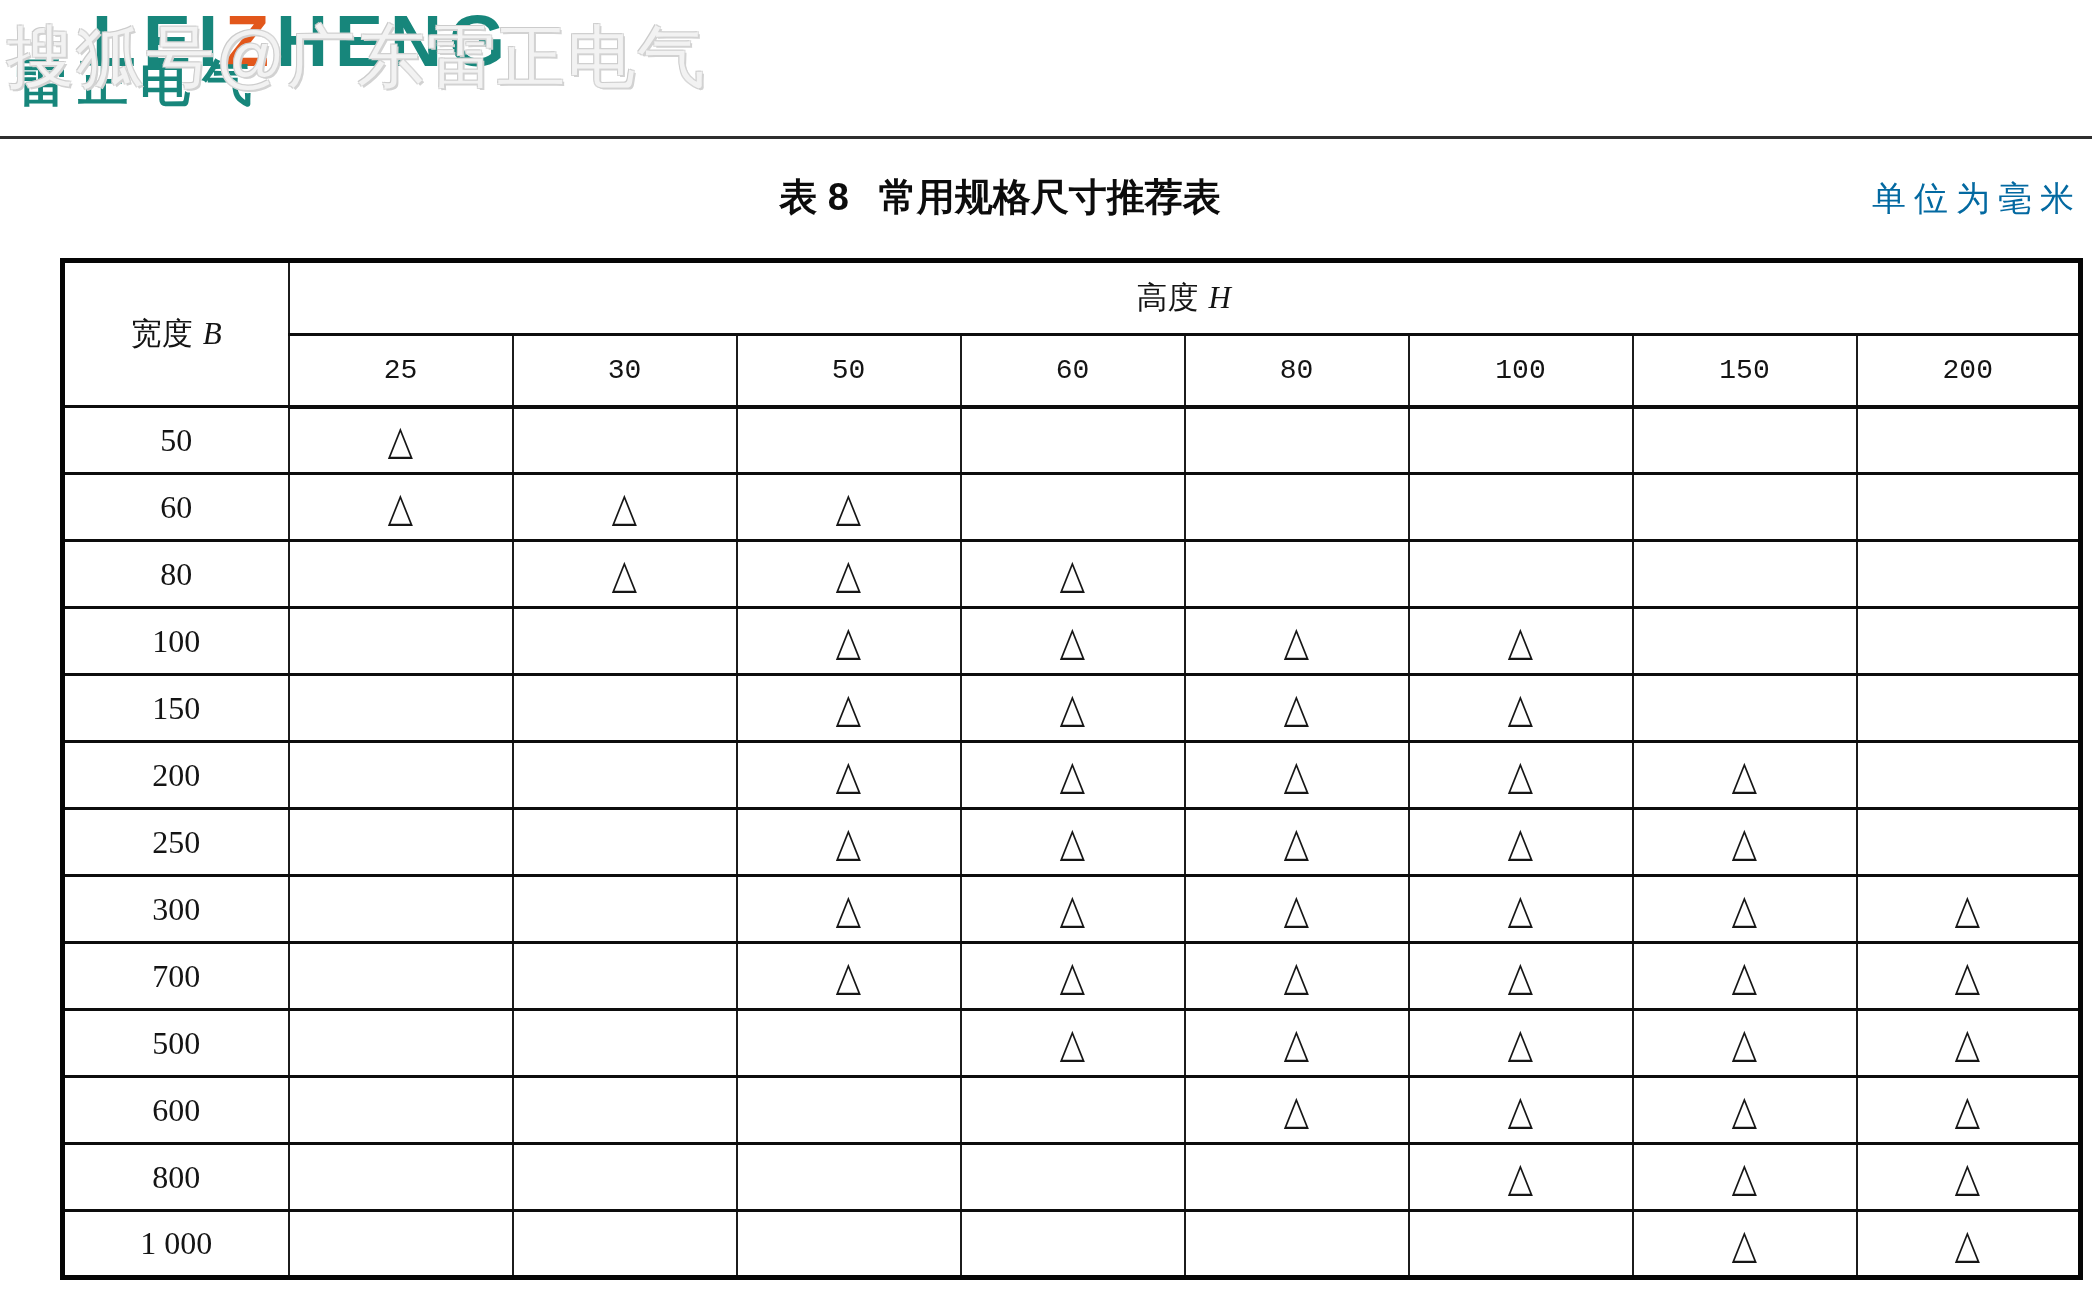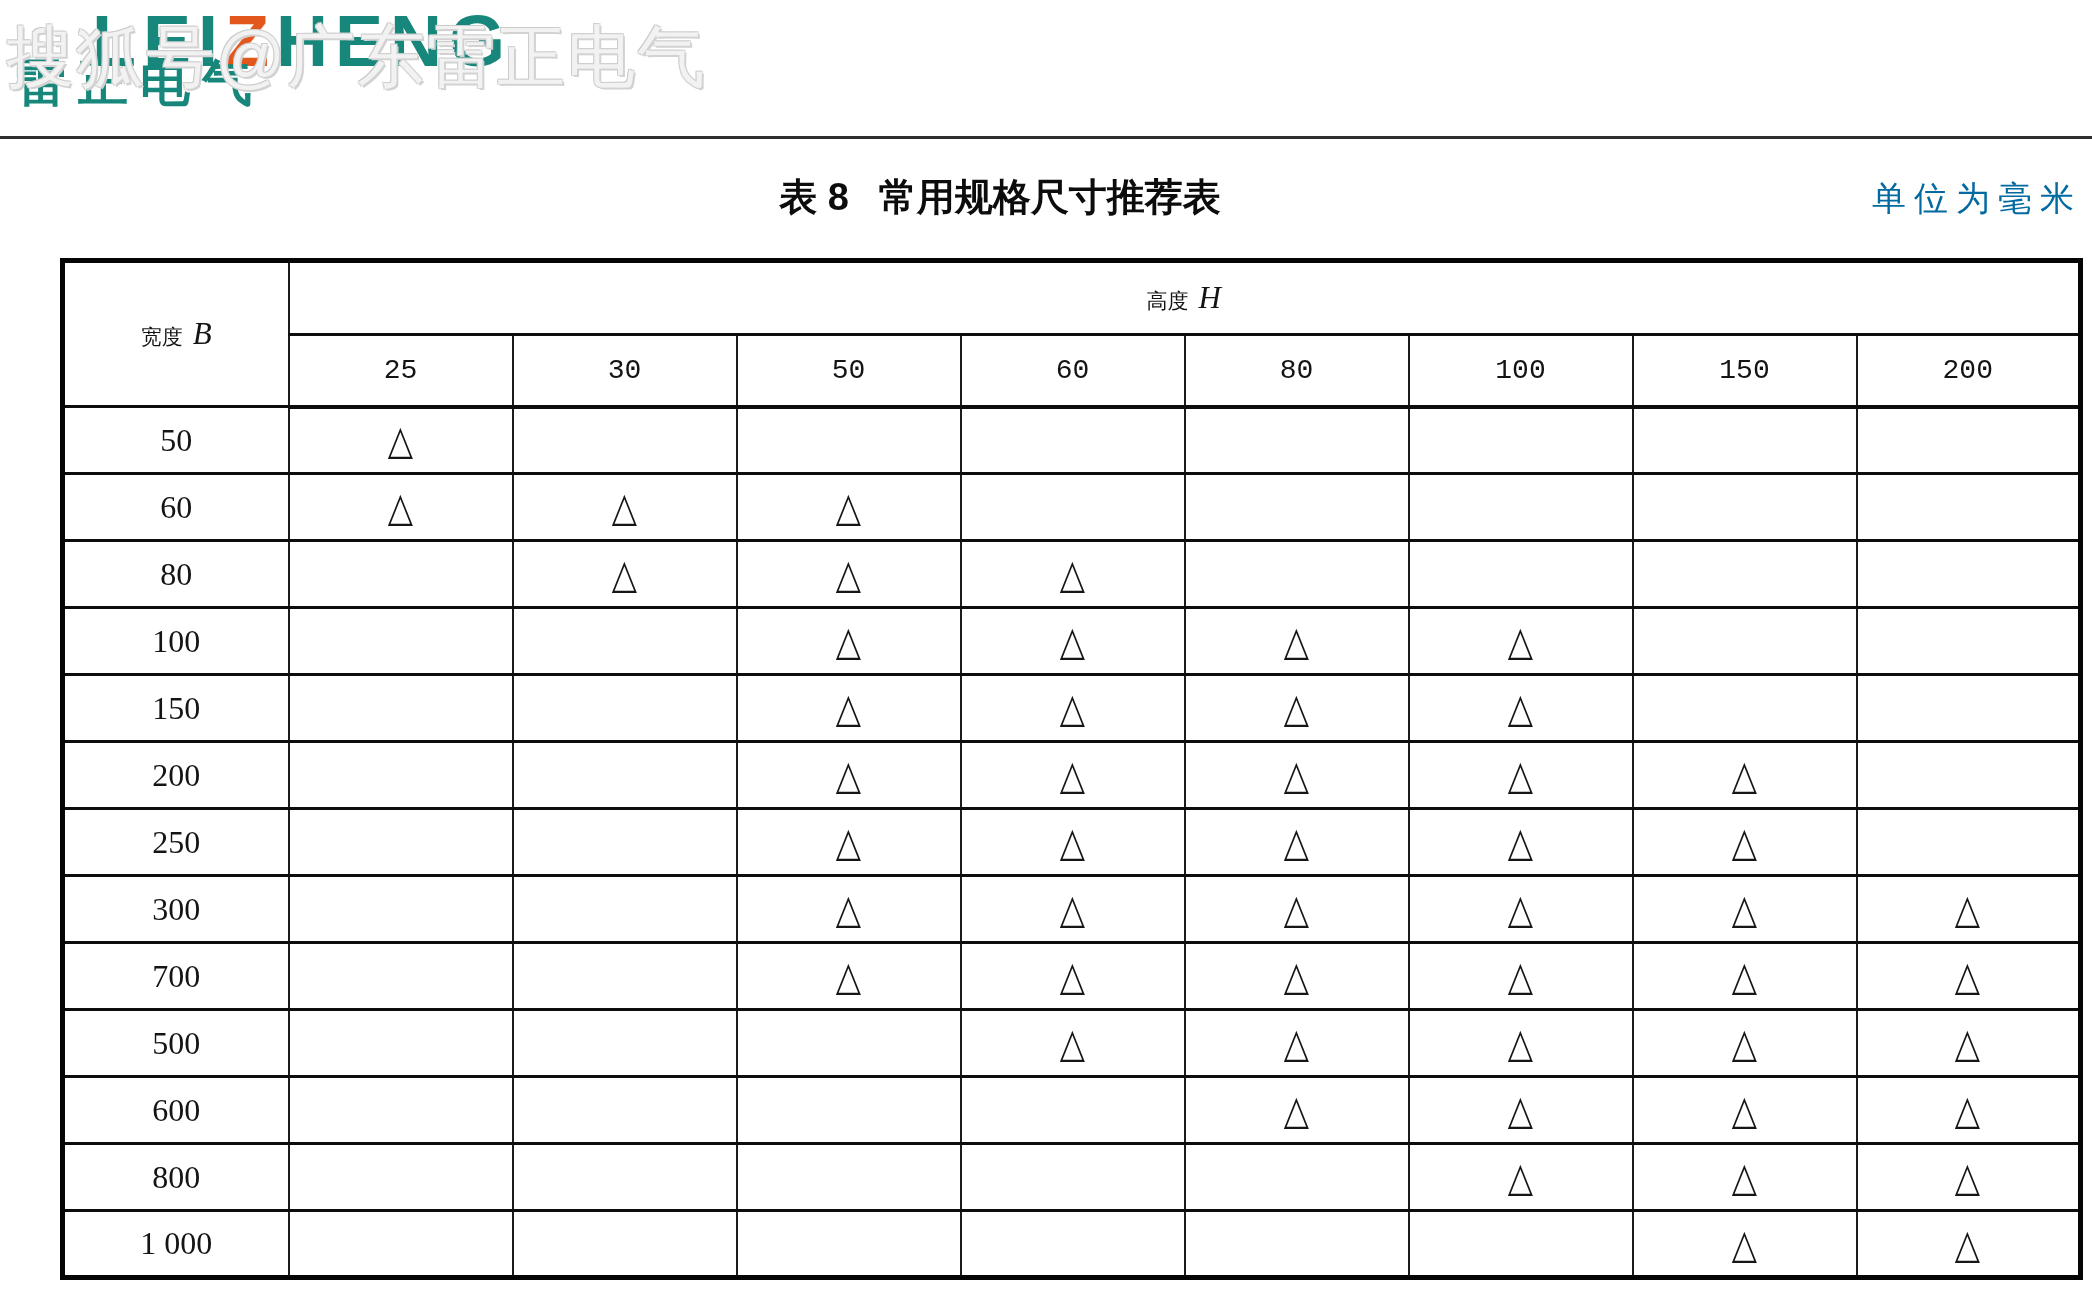--- a/index.html
+++ b/index.html
@@ -31,21 +31,21 @@
        border-collapse:collapse;table-layout:fixed;background:#fff;
        border:5px solid #050505;}
   table.spec th,table.spec td{
        border-left:2px solid #1c1c1c;border-right:2px solid #1c1c1c;
        border-top:3px solid #0d0d0d;border-bottom:3px solid #0d0d0d;
        text-align:center;vertical-align:middle;padding:0;
        font-weight:normal;color:#141414;}
   tr.hrow1{height:74px;}
   tr.hrow2{height:72px;}
   tbody tr{height:67px;}
-  .hd-cn{font-size:21px;font-family:Liberation Mono, monospace;}
+  .hd-cn{font-size:31px;font-family:Liberation Mono, monospace;}
   .hd-var{font-size:31px;font-style:italic;font-family:"Liberation Serif",serif;margin-left:10px;}
   th.corner-cell{border-right-width:3px;}
   tr.hrow2 th{font-size:28px;border-bottom-width:4px;font-family:Liberation Mono, monospace;}
   td.row-label{font-size:32px;}
   span.tri{display:inline-block;font-family:"DejaVu Sans",sans-serif;font-size:40px;
        line-height:40px;color:#161616;transform:scale(0.82,1.02);}
 </style>
 </head>
 <body>
 

